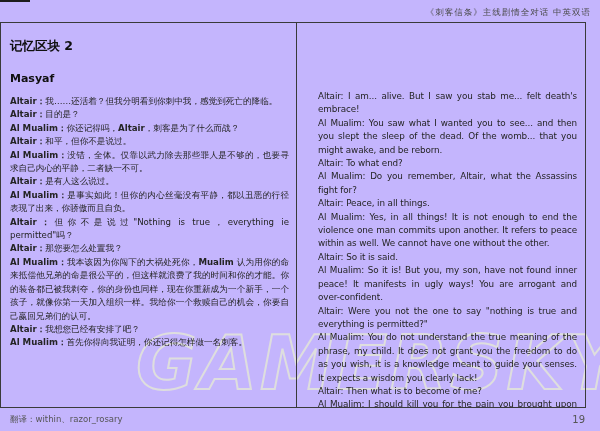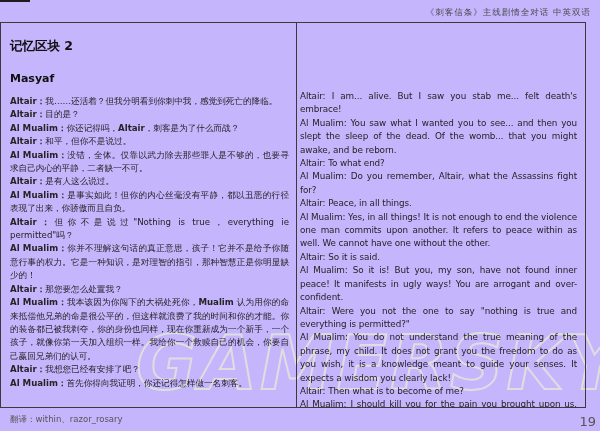--- a/index.html
+++ b/index.html
@@ -7,32 +7,32 @@
         font-family:"DejaVu Sans","Liberation Sans",sans-serif;color:#222;}
   .scan-artifact{position:absolute;left:0;top:0;width:30px;height:2px;background:#1c1c1c;}
   .doc-header{position:absolute;top:7px;right:9px;font-size:8.5px;color:#4a4a4a;letter-spacing:1px;}
   .watermark{position:absolute;left:136px;top:320px;z-index:0;font-size:74px;font-weight:bold;
              font-style:italic;letter-spacing:3px;color:transparent;
              -webkit-text-stroke:2px #dedede;white-space:nowrap;user-select:none;}
   .dlg-table{position:absolute;left:0;top:22px;width:584px;height:384px;
              border:1px solid #3a3a3a;display:flex;overflow:hidden;z-index:1;background:transparent;}
   .col{box-sizing:border-box;overflow:hidden;}
   .col-zh{width:295px;padding:0 7px 0 9px;}
-  .col-en{flex:1;border-left:1px solid #3a3a3a;padding:0 8px 0 3px;}
+  .col-en{flex:1;border-left:1px solid #3a3a3a;padding:0 8px 0 21px;}
   .section-title{margin-top:15px;font-size:12.5px;font-weight:bold;color:#101010;}
   .location{margin-top:17px;font-size:11px;font-weight:bold;color:#101010;}
   .dialogue-zh{margin-top:10px;}
   .dialogue-en{margin-top:67px;}
   p.line{margin:0;text-align:justify;}
   p.zh{font-size:8.6px;line-height:13.4px;color:#242424;}
   p.en{font-size:8.8px;line-height:13.4px;color:#242424;letter-spacing:-0.1px;}
   p.zh .speaker{font-weight:bold;}
   p.en .speaker{font-weight:normal;}
   .footer-left{position:absolute;left:10px;top:414px;font-size:8.5px;color:#555;}
-  .footer-right{position:absolute;right:4px;top:414px;font-size:13px;color:#555;}
+  .footer-right{position:absolute;right:15px;top:414px;font-size:10px;color:#555;}
 </style>
 </head>
 <body>
 
 <div class="page">
 
   <div class="scan-artifact"></div>
 
   <div class="doc-header">《刺客信条》主线剧情全对话 中英双语</div>
 
@@ -55,21 +55,20 @@
           <p class="line zh"><span class="speaker">Altair</span><span class="speaker">：</span><span class="dlg-text">和平，但你不是说过。</span></p>
 
           <p class="line zh"><span class="speaker">Al Mualim</span><span class="speaker">：</span><span class="dlg-text">没错，全体。仅靠以武力除去那些罪人是不够的，也要寻求自己内心的平静，二者缺一不可。</span></p>
 
           <p class="line zh"><span class="speaker">Altair</span><span class="speaker">：</span><span class="dlg-text">是有人这么说过。</span></p>
 
           <p class="line zh"><span class="speaker">Al Mualim</span><span class="speaker">：</span><span class="dlg-text">是事实如此！但你的内心丝毫没有平静，都以丑恶的行径表现了出来，你骄傲而且自负。</span></p>
 
           <p class="line zh"><span class="speaker">Altair</span><span class="speaker">：</span><span class="dlg-text">但你不是说过"Nothing is true，everything ie permitted"吗？</span></p>
 
-          <p class="line zh"><span class="speaker">Al Mualim</span><span class="speaker">：</span><span class="dlg-text">你并不理解这句话的真正意思，孩子！它并不是给予你随意行事的权力。它是一种知识，是对理智的指引，那种智慧正是你明显缺少的！</span></p>
 
           <p class="line zh"><span class="speaker">Altair</span><span class="speaker">：</span><span class="dlg-text">那您要怎么处置我？</span></p>
 
           <p class="line zh"><span class="speaker">Al Mualim</span><span class="speaker">：</span><span class="dlg-text">我本该因为你闯下的大祸处死你，<b>Mualim</b> 认为用你的命来抵偿他兄弟的命是很公平的，但这样就浪费了我的时间和你的才能。你的装备都已被我剥夺，你的身份也同样，现在你重新成为一个新手，一个孩子，就像你第一天加入组织一样。我给你一个救赎自己的机会，你要自己赢回兄弟们的认可。</span></p>
 
           <p class="line zh"><span class="speaker">Altair</span><span class="speaker">：</span><span class="dlg-text">我想您已经有安排了吧？</span></p>
 
           <p class="line zh"><span class="speaker">Al Mualim</span><span class="speaker">：</span><span class="dlg-text">首先你得向我证明，你还记得怎样做一名刺客。</span></p>
 
         </div>

